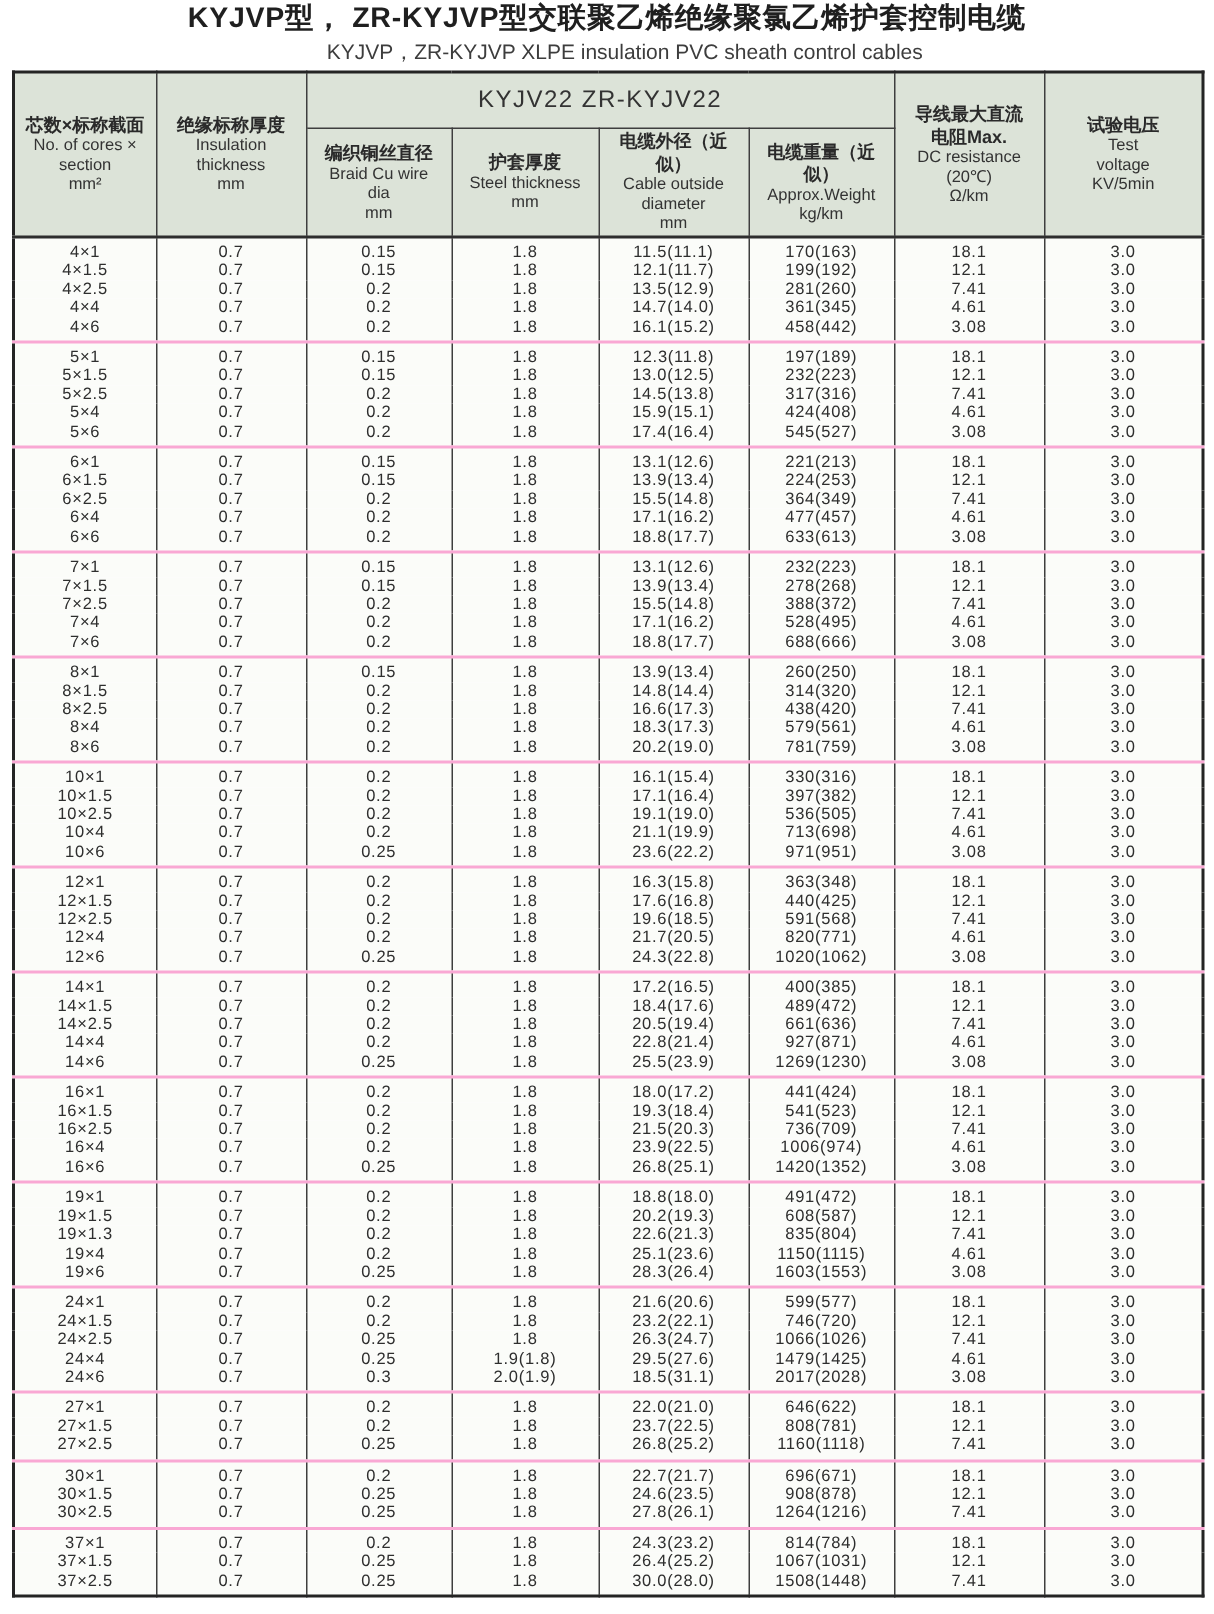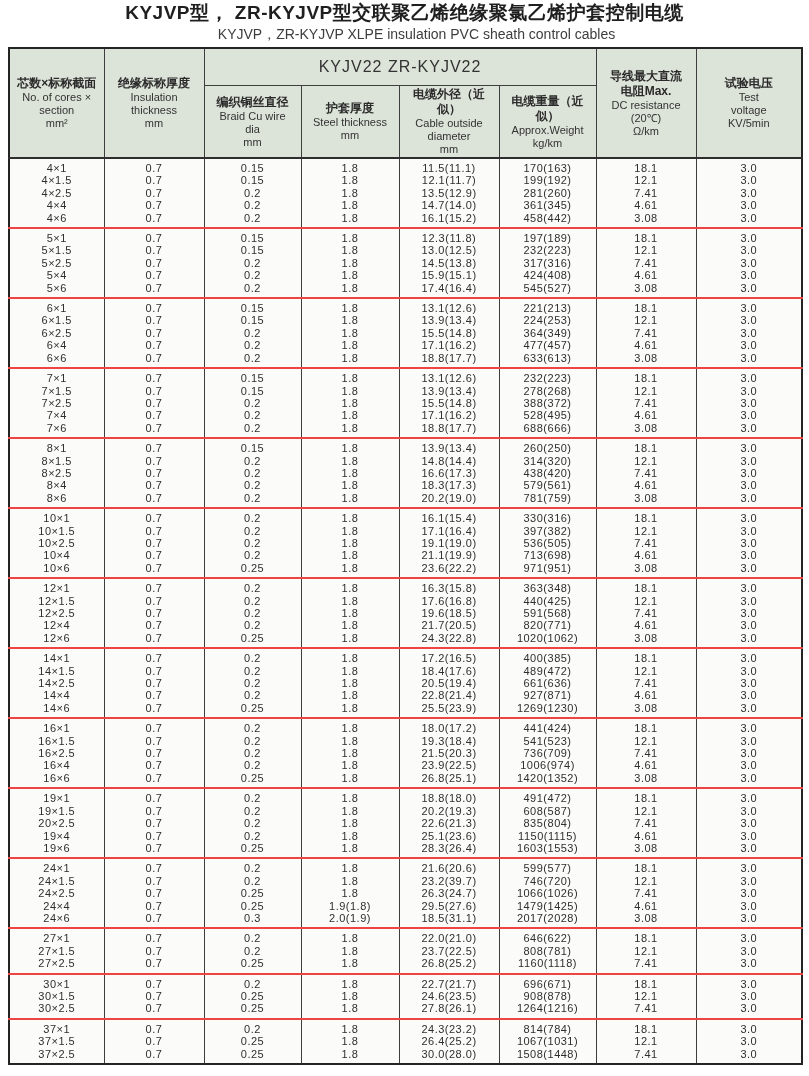--- a/index.html
+++ b/index.html
@@ -39,21 +39,21 @@
     border-left:1px solid #3e3e3e; border-right:1px solid #3e3e3e;
     border-top:none; border-bottom:none;
     text-align:center;
     font-size:11px; line-height:12.4px; height:12.4px;
     letter-spacing:0.5px;
     background:#fbfcf9;
     padding:0 2px;
     color:#2e2e2e;
     white-space:nowrap;
   }
-  tbody { border-top:2px solid #ef4444; }
+  tbody { border-top:2px solid #f9a8d4; }
   tbody tr:first-child td { padding-top:3px; }
   tbody tr:last-child td { padding-bottom:3px; }
   th, td { text-align:center; }
 </style>
 </head>
 <body>
 
 <div class="page">
 
   <div class="title">KYJVP型， ZR-KYJVP型交联聚乙烯绝缘聚氯乙烯护套控制电缆</div>
@@ -592,21 +592,21 @@
           <td>19×1.5</td>
           <td>0.7</td>
           <td>0.2</td>
           <td>1.8</td>
           <td>20.2(19.3)</td>
           <td>608(587)</td>
           <td>12.1</td>
           <td>3.0</td>
         </tr>
         <tr>
-          <td>20×2.5</td>
+          <td>19×1.3</td>
           <td>0.7</td>
           <td>0.2</td>
           <td>1.8</td>
           <td>22.6(21.3)</td>
           <td>835(804)</td>
           <td>7.41</td>
           <td>3.0</td>
         </tr>
         <tr>
           <td>19×4</td>
@@ -638,21 +638,21 @@
           <td>21.6(20.6)</td>
           <td>599(577)</td>
           <td>18.1</td>
           <td>3.0</td>
         </tr>
         <tr>
           <td>24×1.5</td>
           <td>0.7</td>
           <td>0.2</td>
           <td>1.8</td>
-          <td>23.2(39.7)</td>
+          <td>23.2(22.1)</td>
           <td>746(720)</td>
           <td>12.1</td>
           <td>3.0</td>
         </tr>
         <tr>
           <td>24×2.5</td>
           <td>0.7</td>
           <td>0.25</td>
           <td>1.8</td>
           <td>26.3(24.7)</td>

